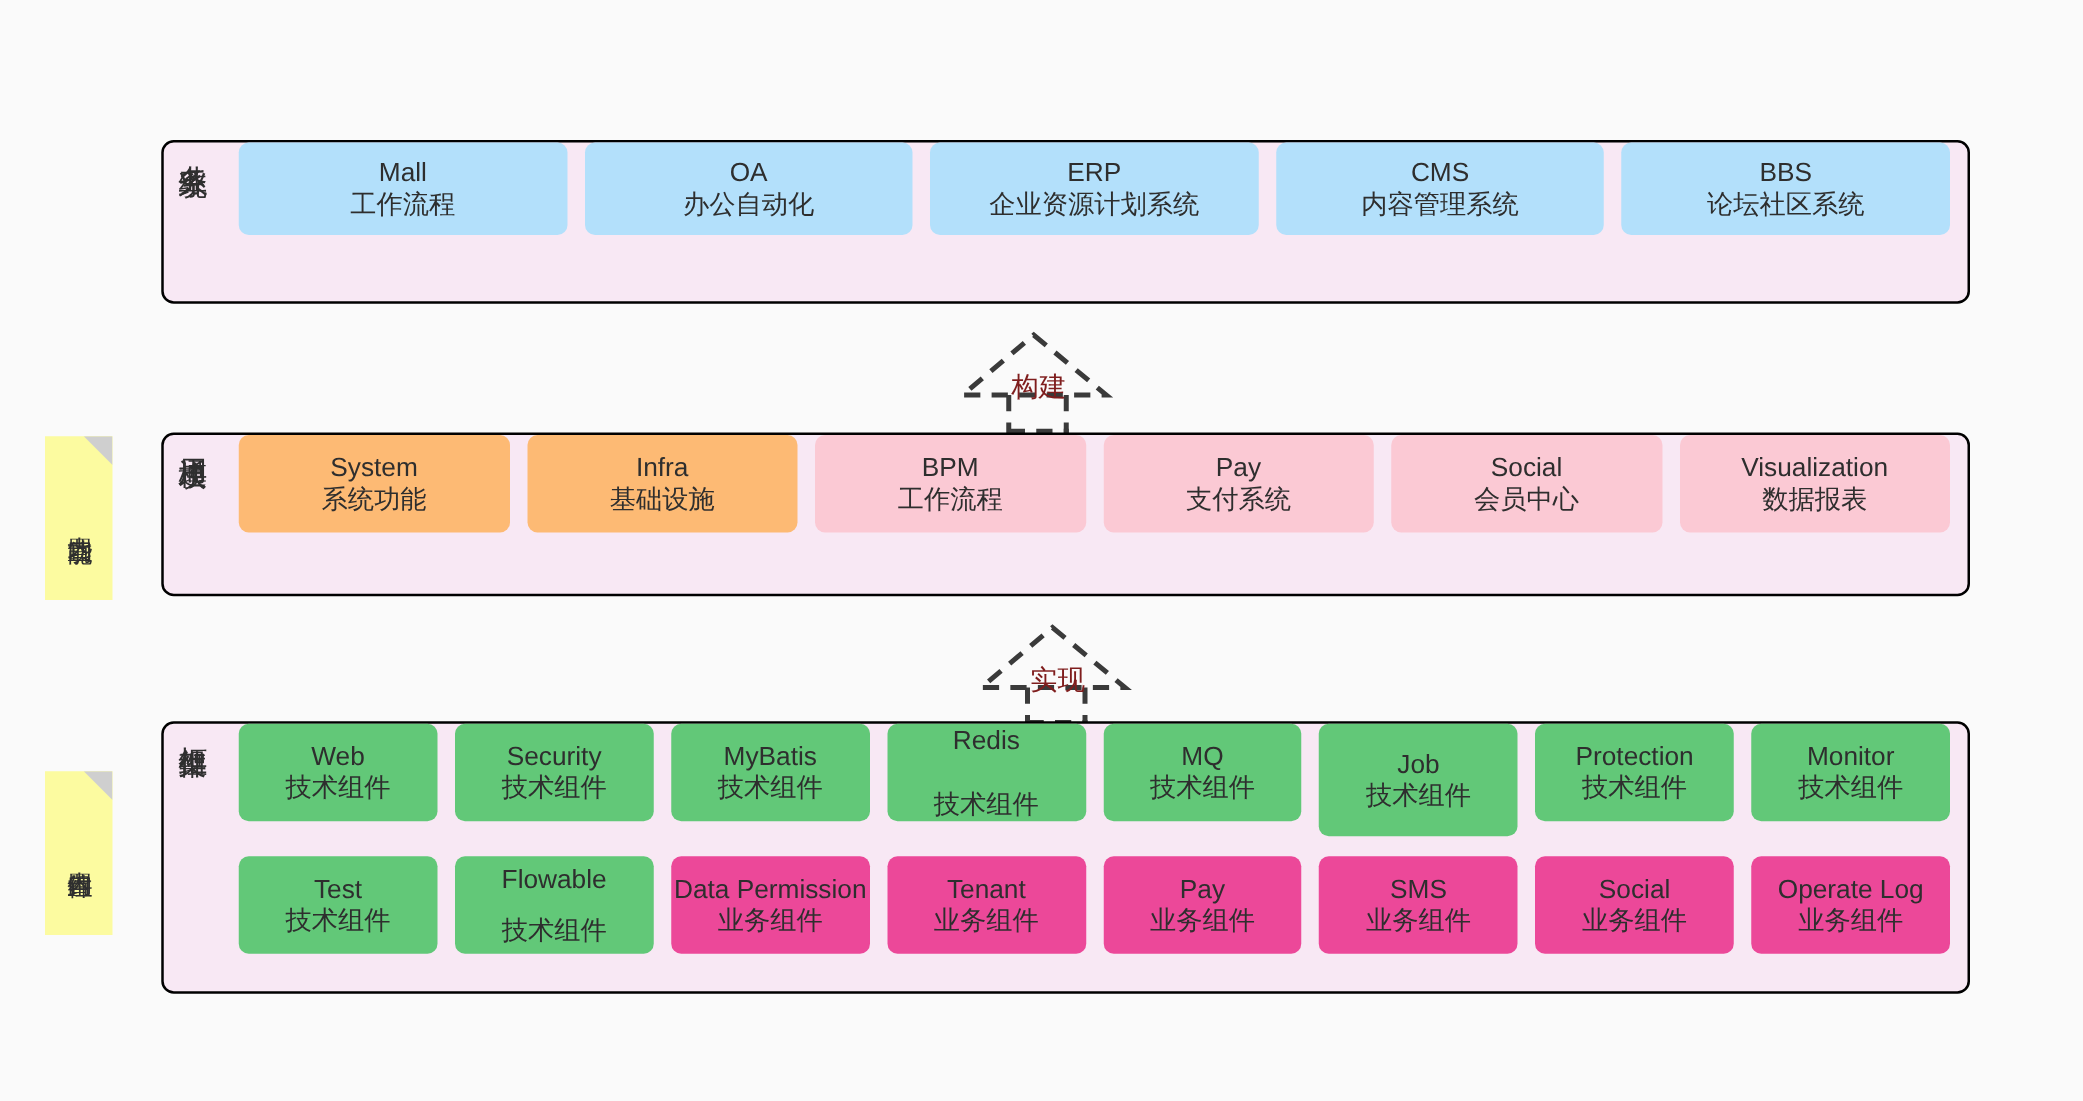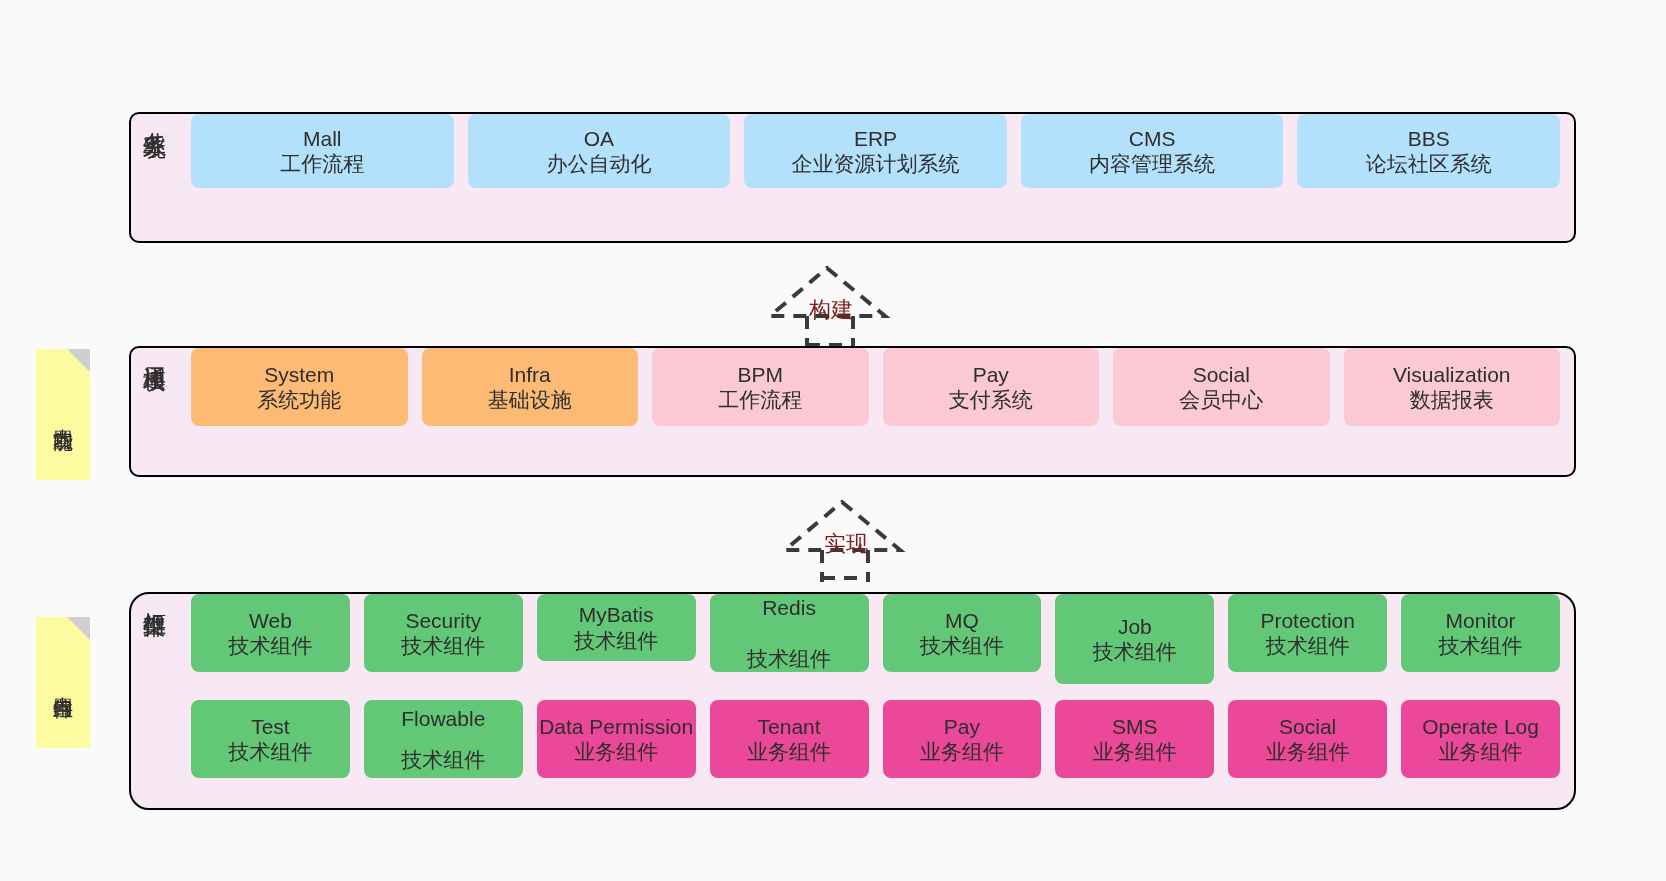--- a/index.html
+++ b/index.html
@@ -219,34 +219,34 @@
   </div>
   <div class="arrow" style="left:760px; top:558px; width:190px; height:22px;">
     <svg width="190" height="22" viewBox="0 0 190 22">
       <line x1="62" y1="20" x2="110" y2="20" stroke="#3a3a3a" stroke-width="4" stroke-dasharray="13,9"></line>
     </svg>
   </div>
 
   <div class="note" style="left:36px; top:617px; width:54px; height:131px;">
     <span>内置组件</span>
   </div>
-  <div class="layer" id="layer-framework" style="left:88px; top:592px; width:1447px; height:218px;border-radius:20px;">
+  <div class="layer" id="layer-framework" style="left:88px; top:577px; width:1447px; height:218px;">
     <div class="layer-label">框架组件</div>
     <div class="layer-body">
 
       <div class="row">
         <div class="card card-green" style="height:78px;">
           <span class="t1">Web</span>
           <span class="t2">技术组件</span>
         </div>
         <div class="card card-green" style="height:78px;">
           <span class="t1">Security</span>
           <span class="t2">技术组件</span>
         </div>
-        <div class="card card-green" style="height:67px;">
+        <div class="card card-green" style="height:78px;">
           <span class="t1">MyBatis</span>
           <span class="t2">技术组件</span>
         </div>
         <div class="card card-green" style="height:78px;gap:25px;">
           <span class="t1">Redis</span>
           <span class="t2">技术组件</span>
         </div>
         <div class="card card-green" style="height:78px;">
           <span class="t1">MQ</span>
           <span class="t2">技术组件</span>

